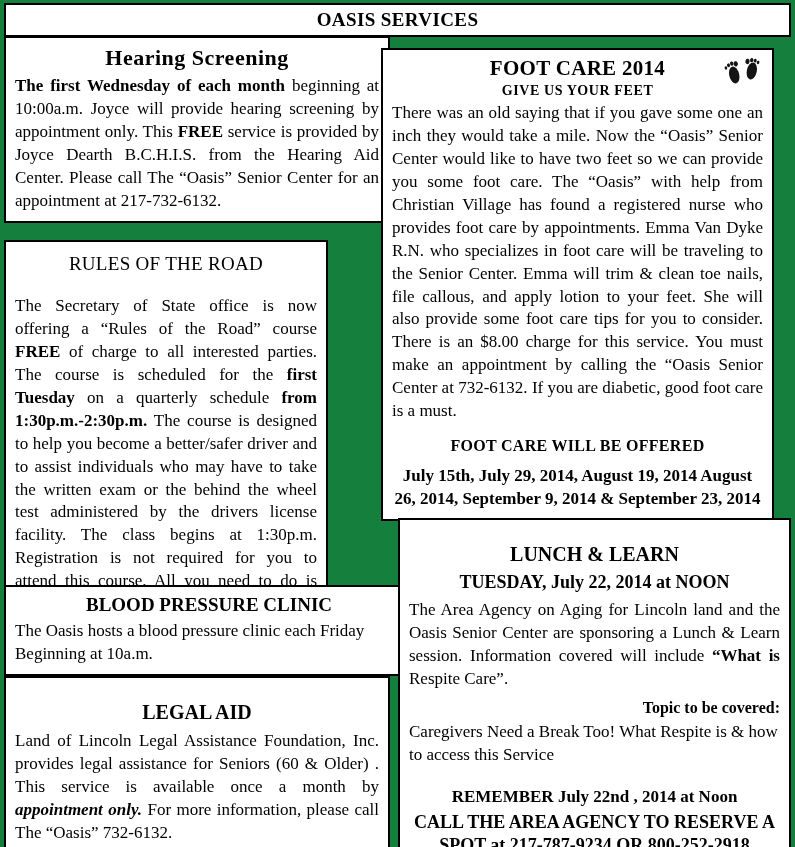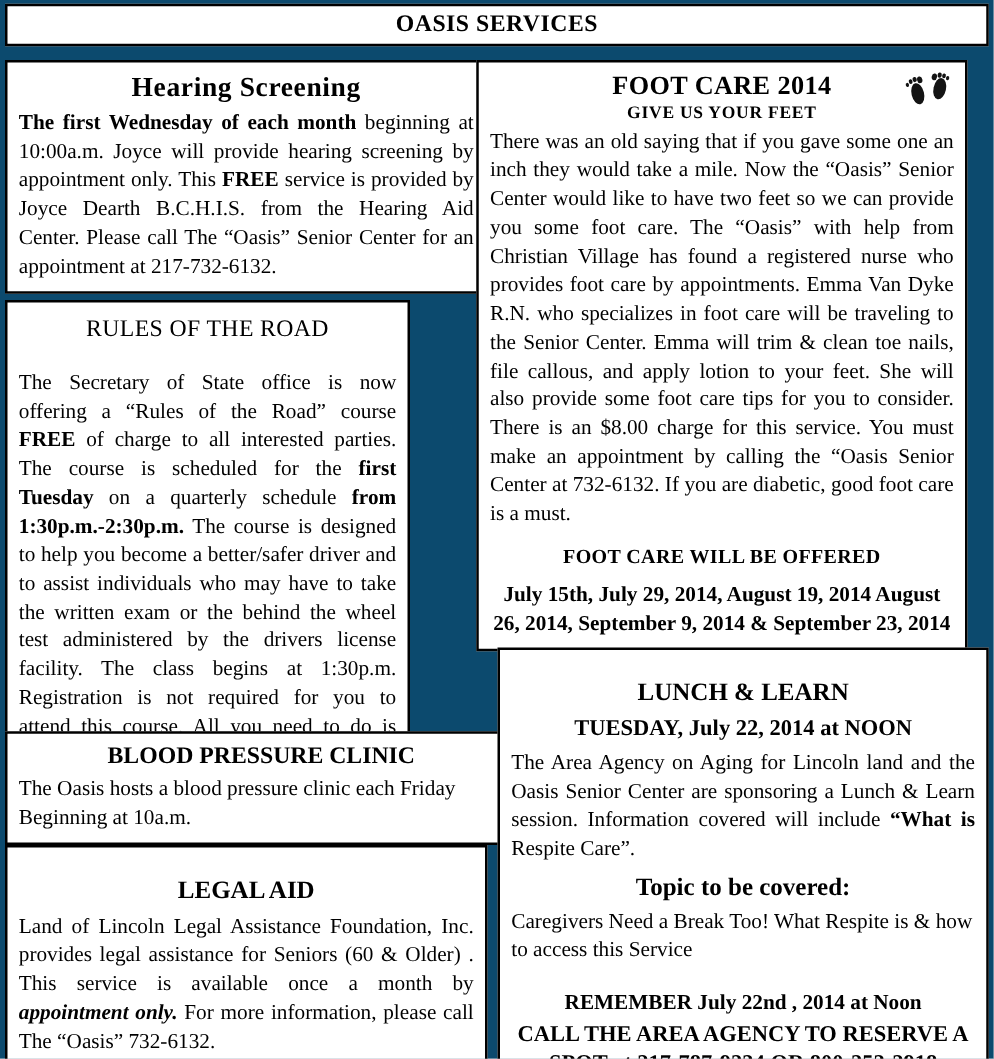--- a/index.html
+++ b/index.html
@@ -3,21 +3,21 @@
 <meta charset="utf-8">
 <style>
   * { margin: 0; padding: 0; box-sizing: border-box; }
   html, body { background: #f6f6f4; }
   body {
     width: 795px; height: 847px;
     font-family: "Liberation Serif", serif;
     color: #000;
     position: relative;
   }
-  .page { position: absolute; inset: 0; background: #0c4a6e; }
+  .page { position: absolute; inset: 0; background: #15803d; }
   .box {
     position: absolute;
     border: 2px solid #000;
     background: #fff;
     padding: 5px 9px 8px 9px;
   }
   .hdr {
     left: 4px; top: 3px; width: 787px; height: 34px;
     display: flex; align-items: center; justify-content: center;
     padding: 0;
@@ -38,25 +38,25 @@
 
   .sub {
     text-align: center; font-weight: bold; font-size: 14px;
     letter-spacing: 0.6px; margin-bottom: 3px;
   }
   .center-b { text-align: center; font-weight: bold; }
   .offered-h { font-size: 16px; margin-top: 14px; letter-spacing: 0.3px; }
   .offered-d { font-size: 17px; margin-top: 10px; line-height: 1.35; }
 
   .date-line { font-size: 18px; margin: 6px 0 6px 0; }
-  .topic-h { font-size: 20px; margin: 8px 0 4px 0; }
+  .topic-h { font-size: 16px; margin: 8px 0 4px 0; text-align: right; }
   .remember { font-size: 17px; margin-top: 20px; }
   .call { font-size: 18px; margin-top: 4px; line-height: 1.3; }
 
-  #hearing  { left: 4px;   top: 48px;  width: 386px; min-height: 183px; }
+  #hearing  { left: 4px;   top: 36px;  width: 386px; min-height: 183px; }
   #rules    { left: 4px;   top: 240px; width: 324px; min-height: 335px; }
   #blood    { left: 4px;   top: 585px; width: 410px; min-height: 82px; }
   #legal    { left: 4px;   top: 676px; width: 386px; min-height: 167px; }
   #footcare { left: 381px; top: 48px;  width: 393px; min-height: 457px; }
   #lunch    { left: 398px; top: 518px; width: 393px; min-height: 325px; }
 
   .footprints { position: absolute; top: 5px; right: 8px; }
 </style>
 </head>
 <body>

